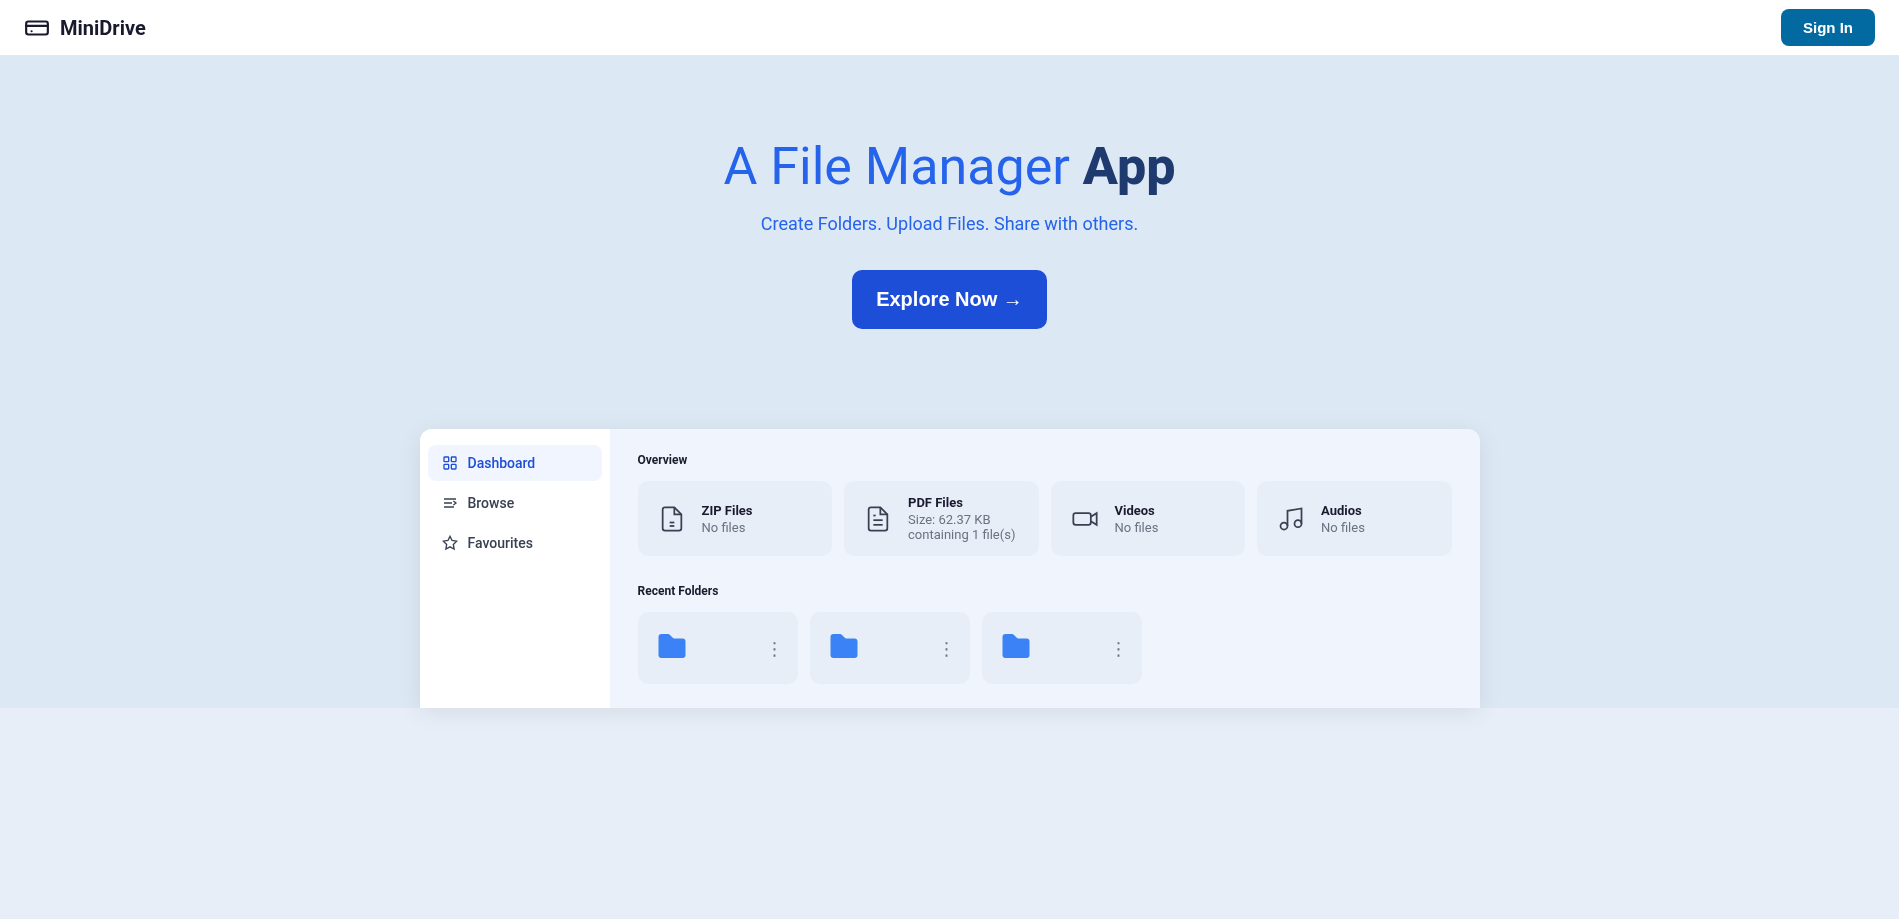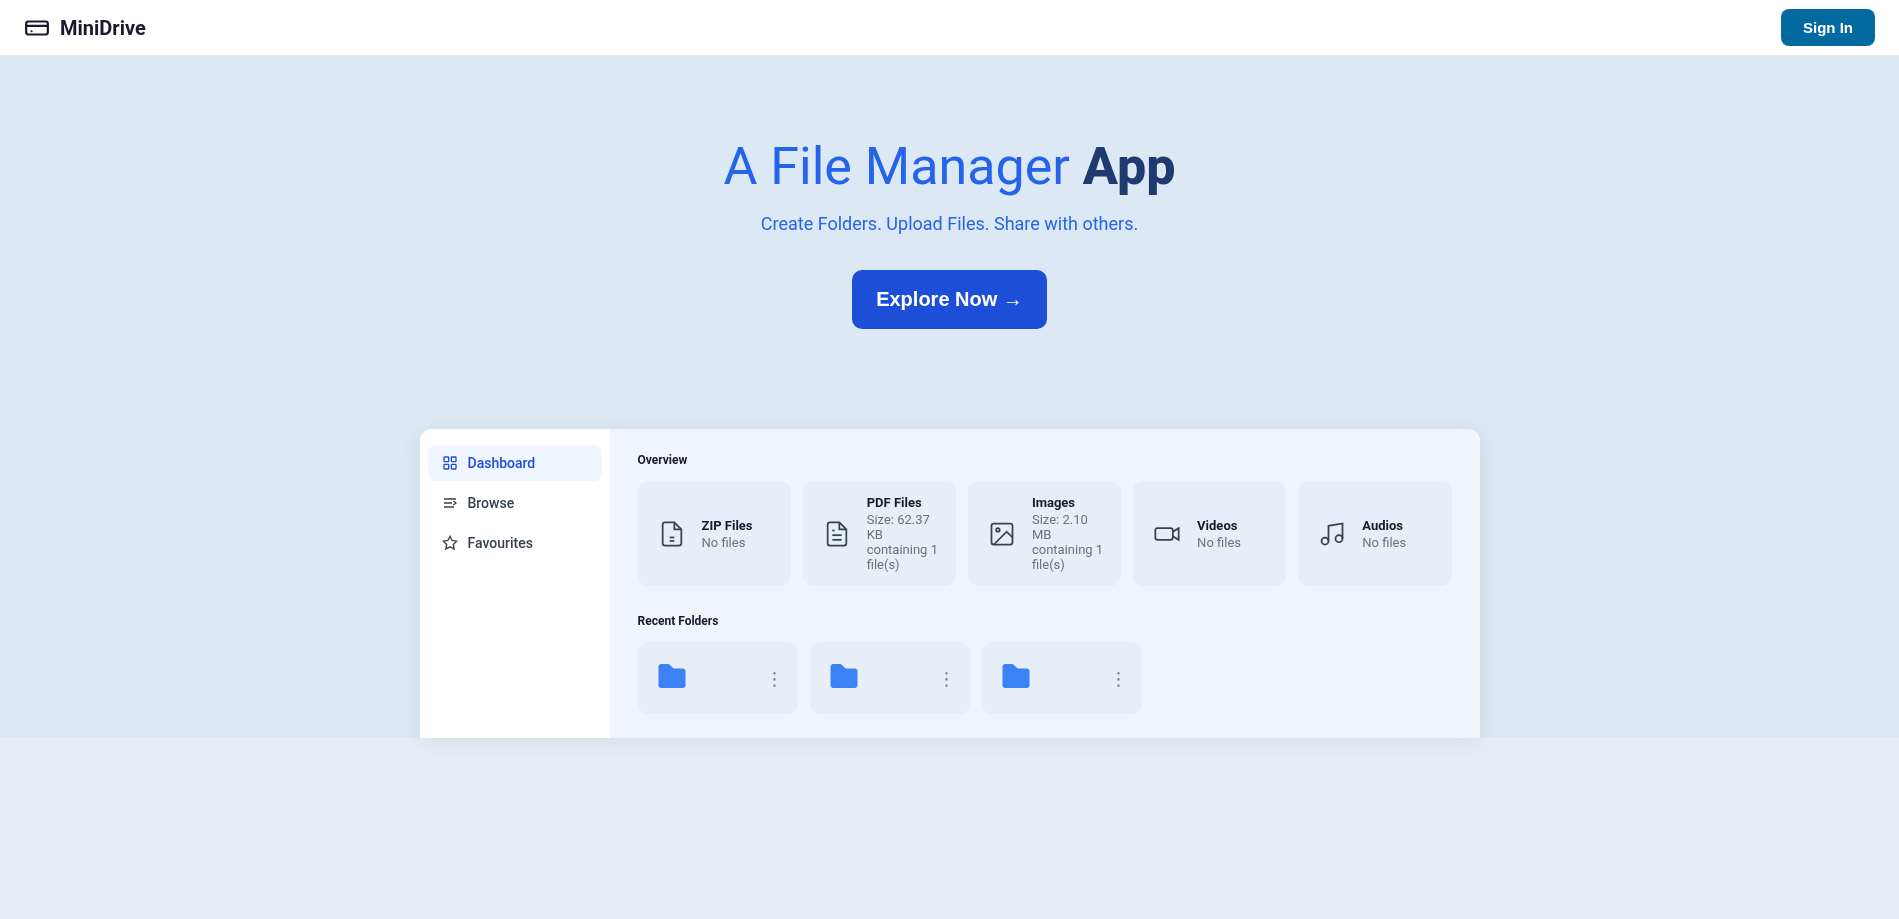--- a/index.html
+++ b/index.html
@@ -275,33 +275,20 @@
                 <line x1="8" y1="17" x2="16" y2="17"></line>
                 <polyline points="10 9 9 9 8 9"></polyline>
               </svg>
             </div>
             <div class="overview-card-info">
               <div class="card-title">PDF Files</div>
               <div class="card-subtitle">Size: 62.37 KB containing 1 file(s)</div>
             </div>
           </div>
 
-          <div class="overview-card">
-            <div class="overview-card-icon">
-              <svg viewBox="0 0 24 24" fill="none" stroke="#374151" stroke-width="1.5">
-                <rect x="3" y="3" width="18" height="18" rx="2"></rect>
-                <circle cx="8.5" cy="8.5" r="1.5"></circle>
-                <polyline points="21 15 16 10 5 21"></polyline>
-              </svg>
-            </div>
-            <div class="overview-card-info">
-              <div class="card-title">Images</div>
-              <div class="card-subtitle">Size: 2.10 MB containing 1 file(s)</div>
-            </div>
-          </div>
 
           <div class="overview-card">
             <div class="overview-card-icon">
               <svg viewBox="0 0 24 24" fill="none" stroke="#374151" stroke-width="1.5">
                 <rect x="2" y="7" width="15" height="10" rx="2"></rect>
                 <polyline points="17 10 22 7 22 17 17 14"></polyline>
               </svg>
             </div>
             <div class="overview-card-info">
               <div class="card-title">Videos</div>

